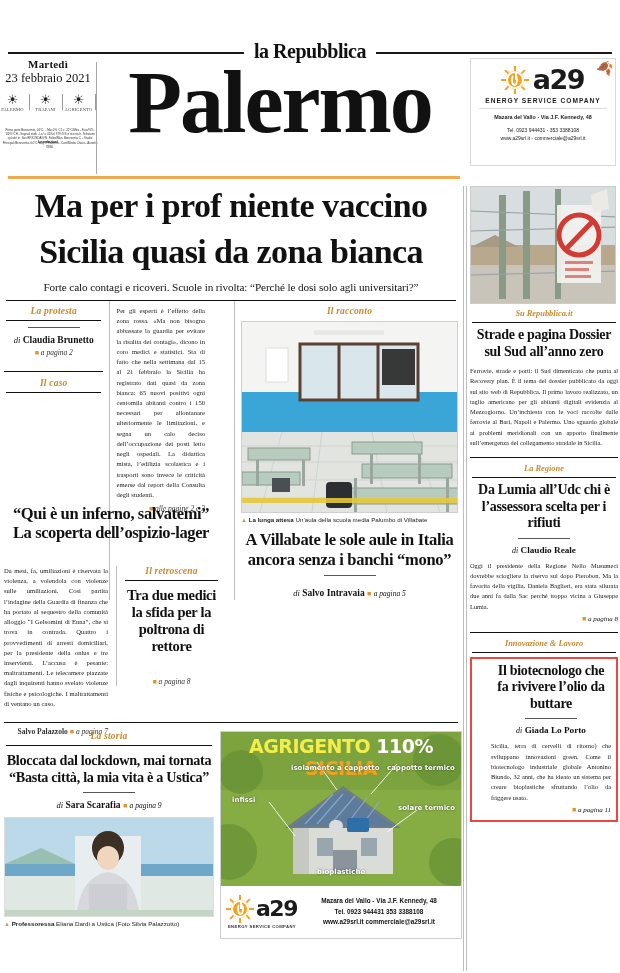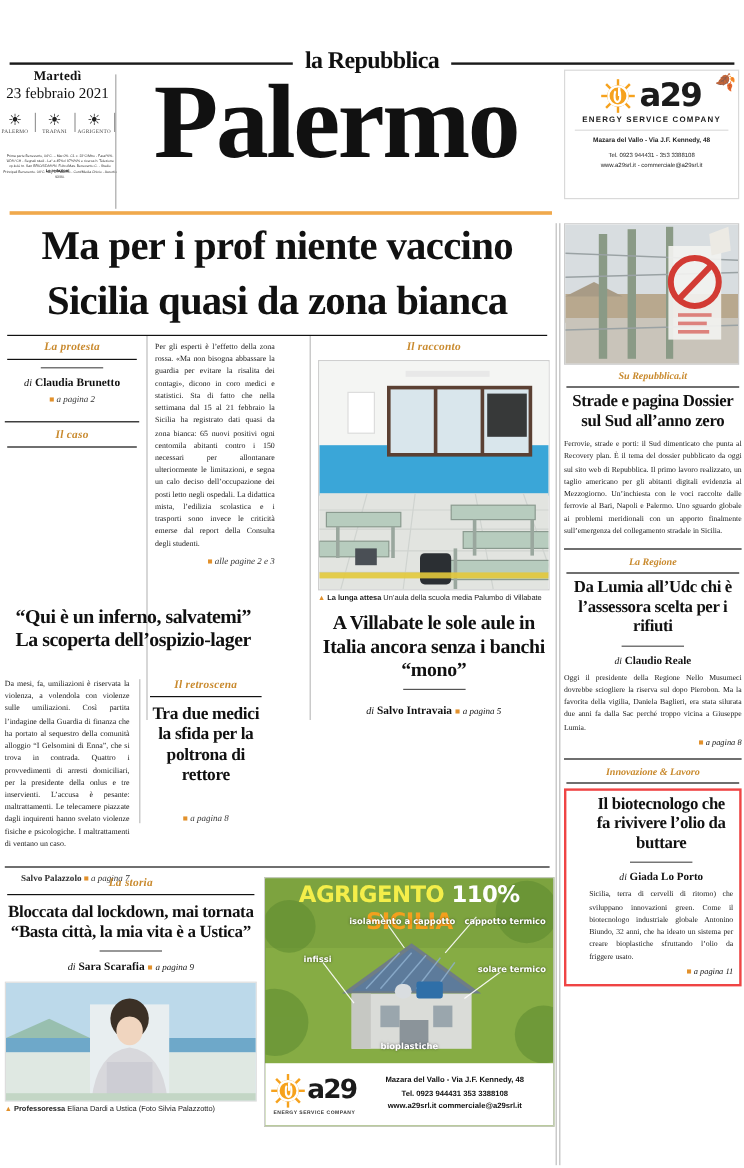--- a/index.html
+++ b/index.html
@@ -126,21 +126,21 @@
   .sub-head {
     text-align: center; font-size: 11.2px; margin-top: 9px; color: #111;
     letter-spacing: -0.1px;
   }
   .hr-thin { height: 1px; background: #111; margin: 7px 6px 0 6px; }
 
   
   .strip { display: flex; margin-top: 0px; }
   .col-a { width: 128px; padding: 5px 6px 0 4px; }
   .col-b { width: 118px; padding: 5px 6px 0 6px; border-left: 1px solid #bdbdbd; }
-  .col-c { width: 204px; padding: 5px 4px 0 6px; border-left: 1px solid #bdbdbd; margin-left: 23px; }
+  .col-c { width: 228px; padding: 5px 4px 0 6px; border-left: 1px solid #bdbdbd; margin-left: 23px; }
 
   .kicker {
     text-align: center; font-style: italic; font-weight: bold;
     color: #c98a2e; font-size: 9.5px; letter-spacing: .2px;
   }
   .kicker-rule { height: 1px; background: #111; margin: 4px 2px 6px 2px; }
 
   .t-head {
     text-align: center; font-weight: bold; font-size: 16px; line-height: 18.5px;
     letter-spacing: -0.3px;
@@ -313,20 +313,21 @@
     <div class="orange-bar"></div>
   </div>
 
   <div class="body-area">
     <div class="vrule-right"></div>
 
     <div class="leftmain">
 
       <div class="bighead" style="padding-top:0">Ma per i prof niente vaccino</div>
       <div class="bighead">Sicilia quasi da zona bianca</div>
+      <div class="sub-head">Forte calo contagi e ricoveri. Scuole in rivolta: “Perché le dosi solo agli universitari?”</div>
       <div class="hr-thin"></div>
 
       <div class="strip">
 
         <div class="col-a">
           <div class="kicker">La protesta</div>
           <div class="kicker-rule"></div>
           <div class="byline-rule"></div>
           <div class="byline">
             <span class="di">di</span>
@@ -512,21 +513,21 @@
               </g>
             </svg>
           </div>
           <div class="sb-title">
             <span class="y">AGRIGENTO</span>
             <span class="w">110%</span>
             <span class="o">SICILIA</span>
           </div>
           <div class="sb-call" style="left:70px;top:32px">isolamento a cappotto</div>
           <div class="sb-call" style="left:166px;top:32px">cappotto termico</div>
-          <div class="sb-call" style="left:32px;top:64px">infissi</div>
+          <div class="sb-call" style="left:11px;top:64px">infissi</div>
           <div class="sb-call" style="right:6px;top:72px;text-align:right">solare termico</div>
           <div class="sb-call" style="left:96px;top:136px">bioplastiche</div>
 
           <div class="sb-foot">
             <div style="display:flex;flex-direction:column;align-items:center">
               <div style="display:flex;align-items:center;gap:3px">
                 <div class="sunmark">
                   <div class="core"></div>
                     <div class="pwr"></div>
                   <div class="ray" style="transform:rotate(0deg)"></div>

